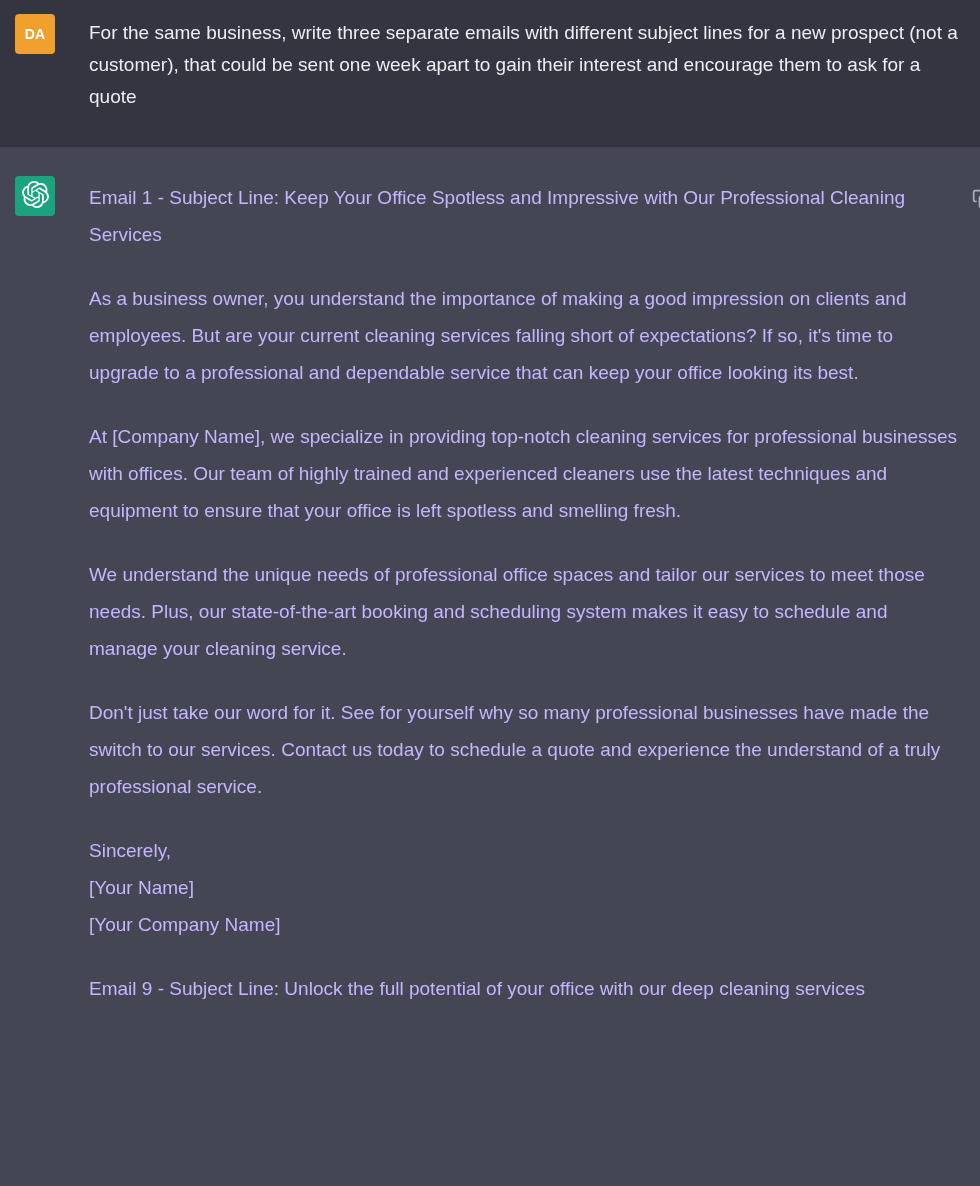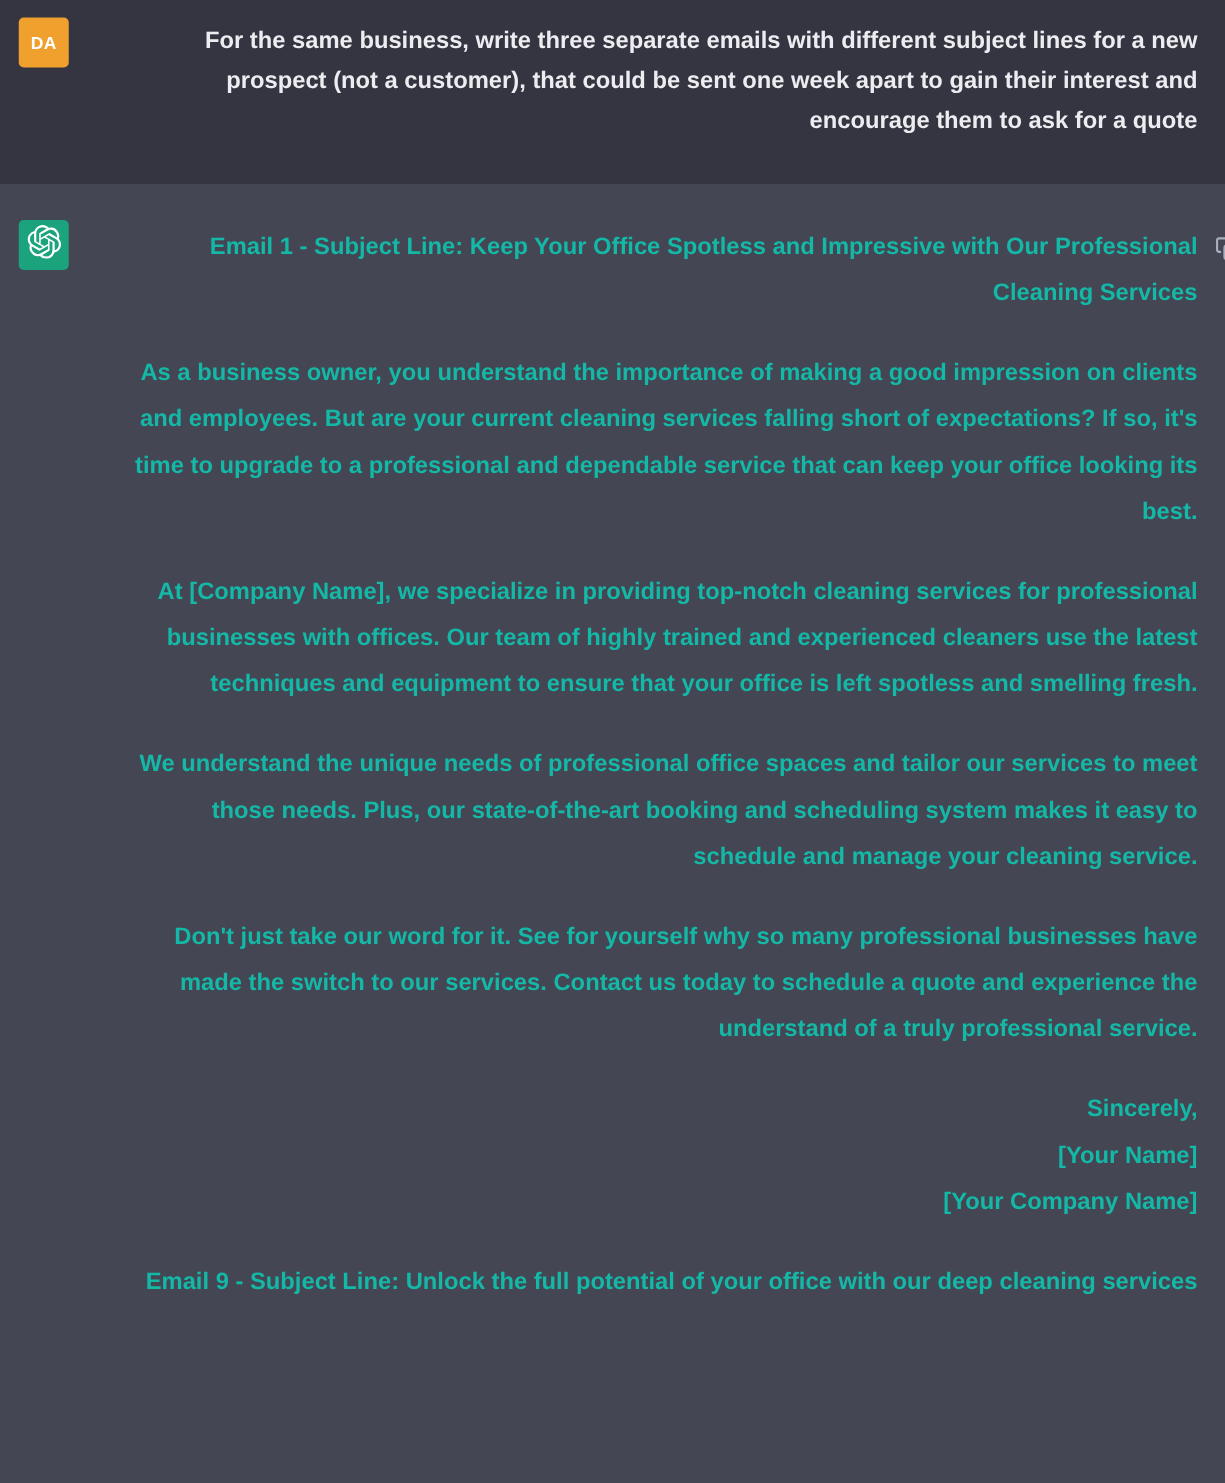--- a/index.html
+++ b/index.html
@@ -14,21 +14,20 @@
     font-family: "Liberation Sans", "DejaVu Sans", sans-serif;
     -webkit-font-smoothing: antialiased;
   }
   .msg {
     display: flex;
     align-items: flex-start;
     padding-left: 15px;
     padding-right: 22px;
     box-sizing: border-box;
     position: relative;
-    text-align: right;
   }
   .msg-user {
     background: #343541;
     height: 145px;
     padding-top: 14px;
   }
   .msg-assistant {
     background: #444654;
     border-top: 2px solid #32333e;
     min-height: 1039px;
@@ -57,29 +56,28 @@
   .avatar-assistant svg {
     width: 27px;
     height: 27px;
     fill: #ffffff;
   }
   .content {
     margin-left: 34px;
     margin-top: 3px;
     max-width: 870px;
     flex: 1 1 auto;
-    font-weight: bold;
   }
   .content-user {
     color: #ececf1;
     font-size: 19px;
     line-height: 32px;
   }
   .content-assistant {
-    color: #14b8a6;
+    color: #c4b5fd;
     font-size: 19px;
     line-height: 37px;
   }
   .content-assistant p {
     margin: 0;
     white-space: pre-line;
   }
   .content-assistant p + p {
     margin-top: 27px;
   }

